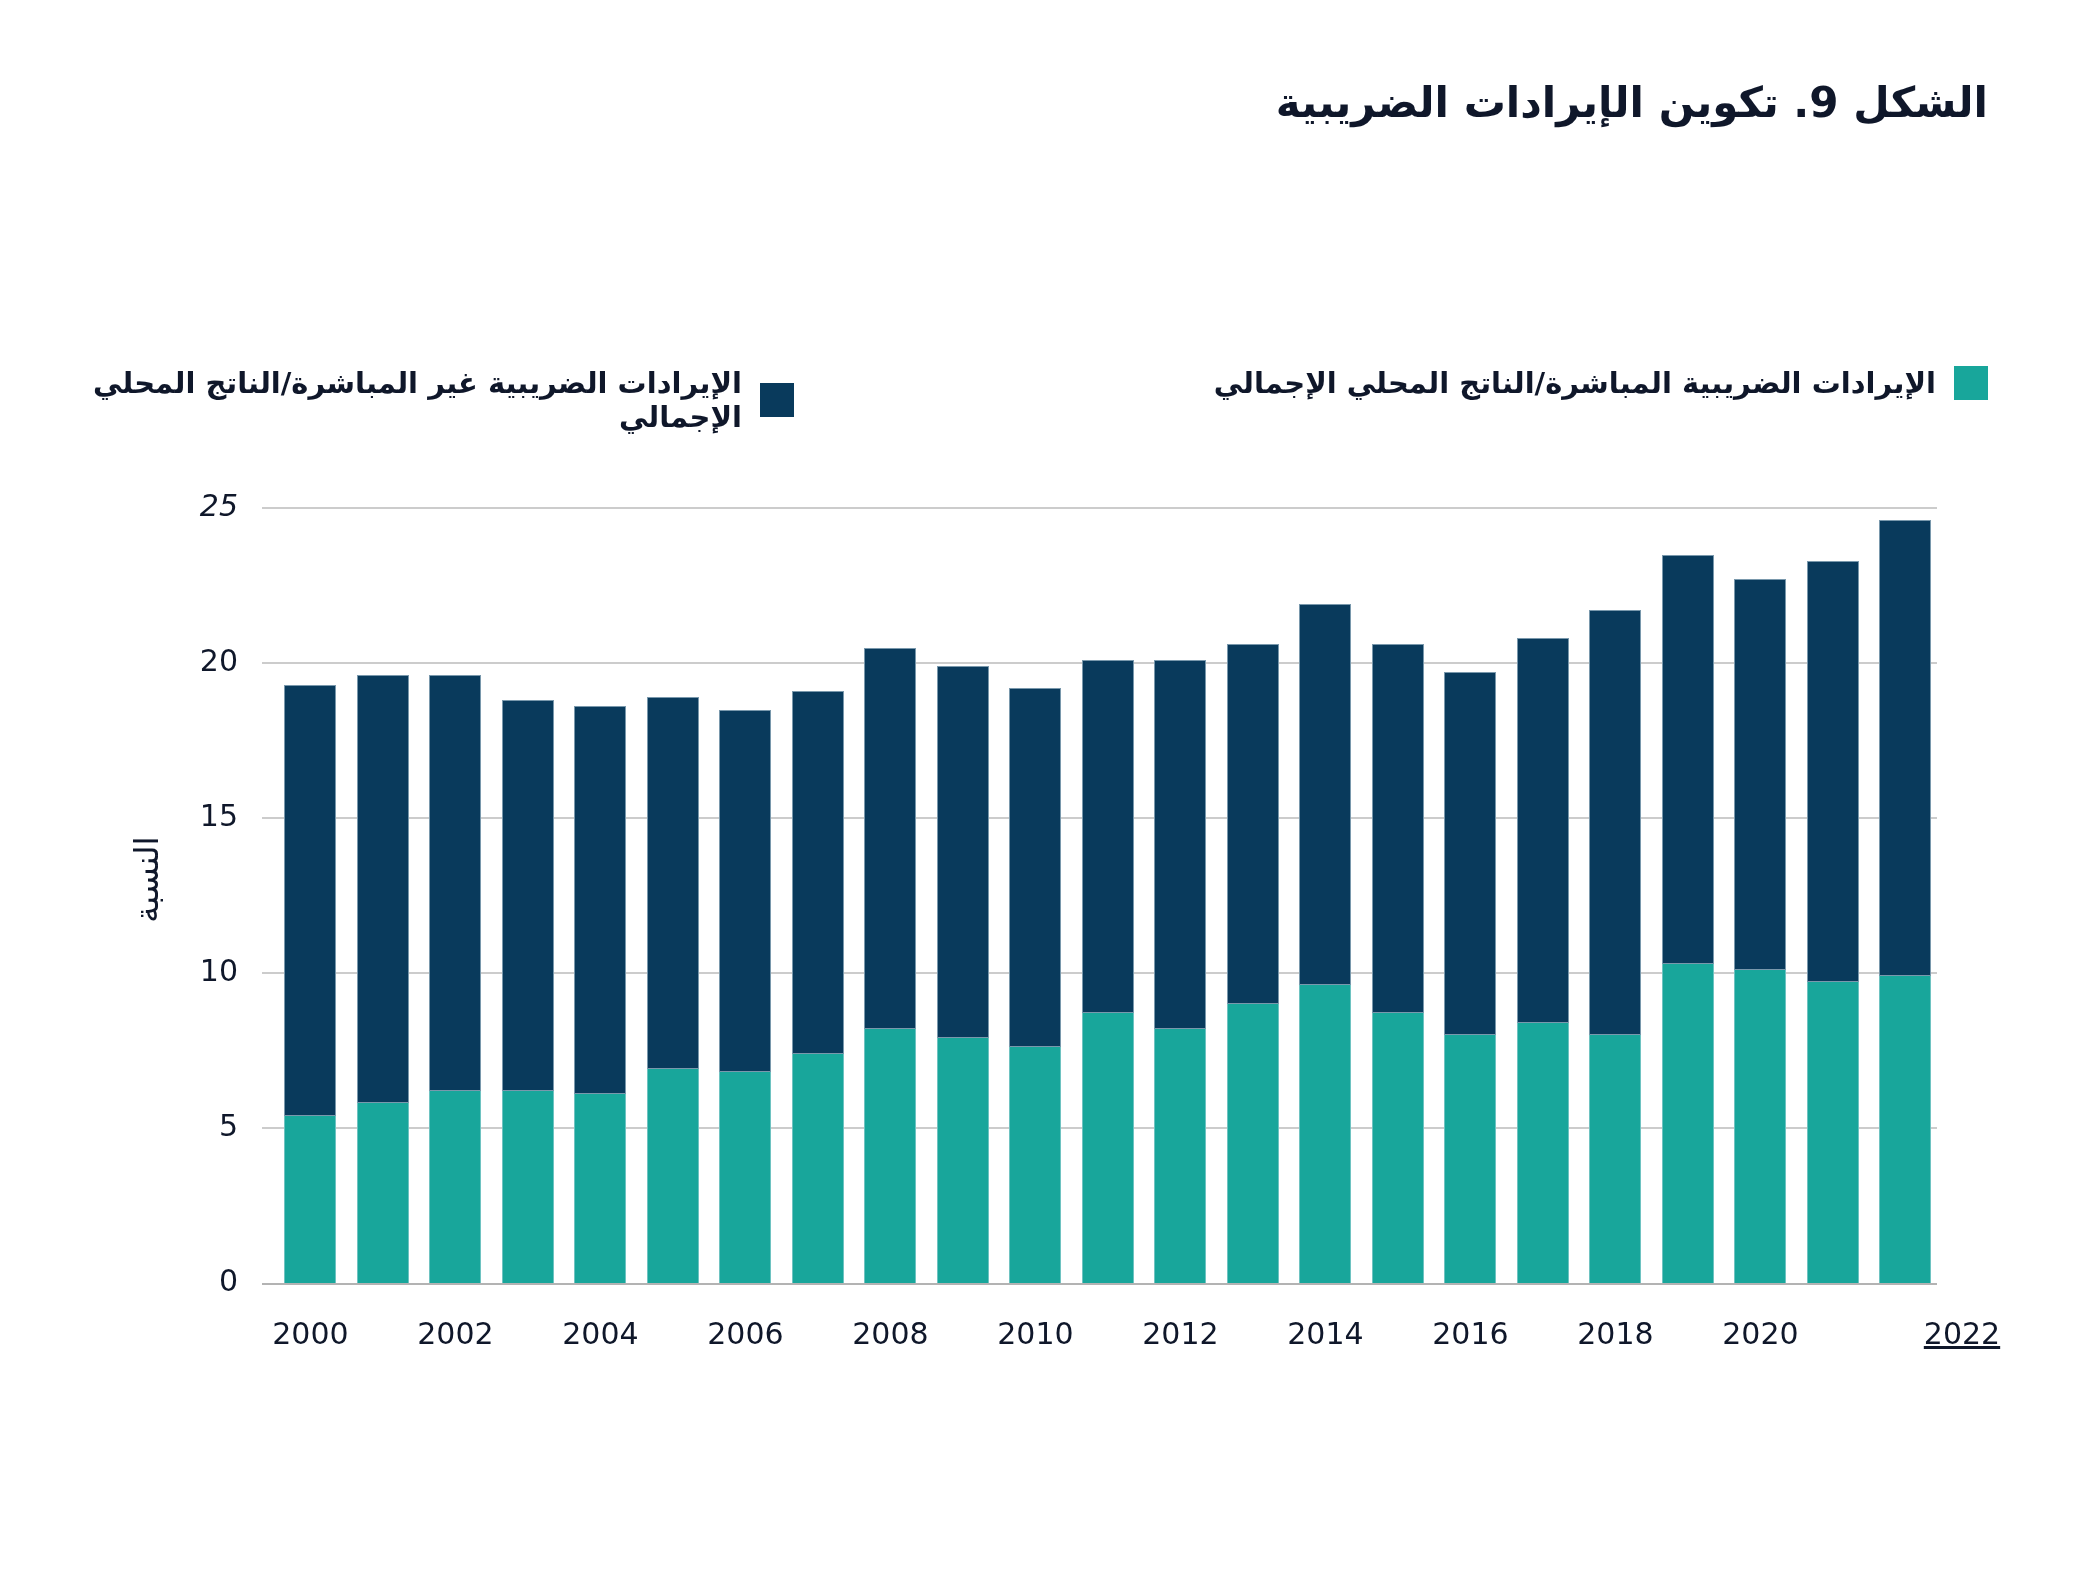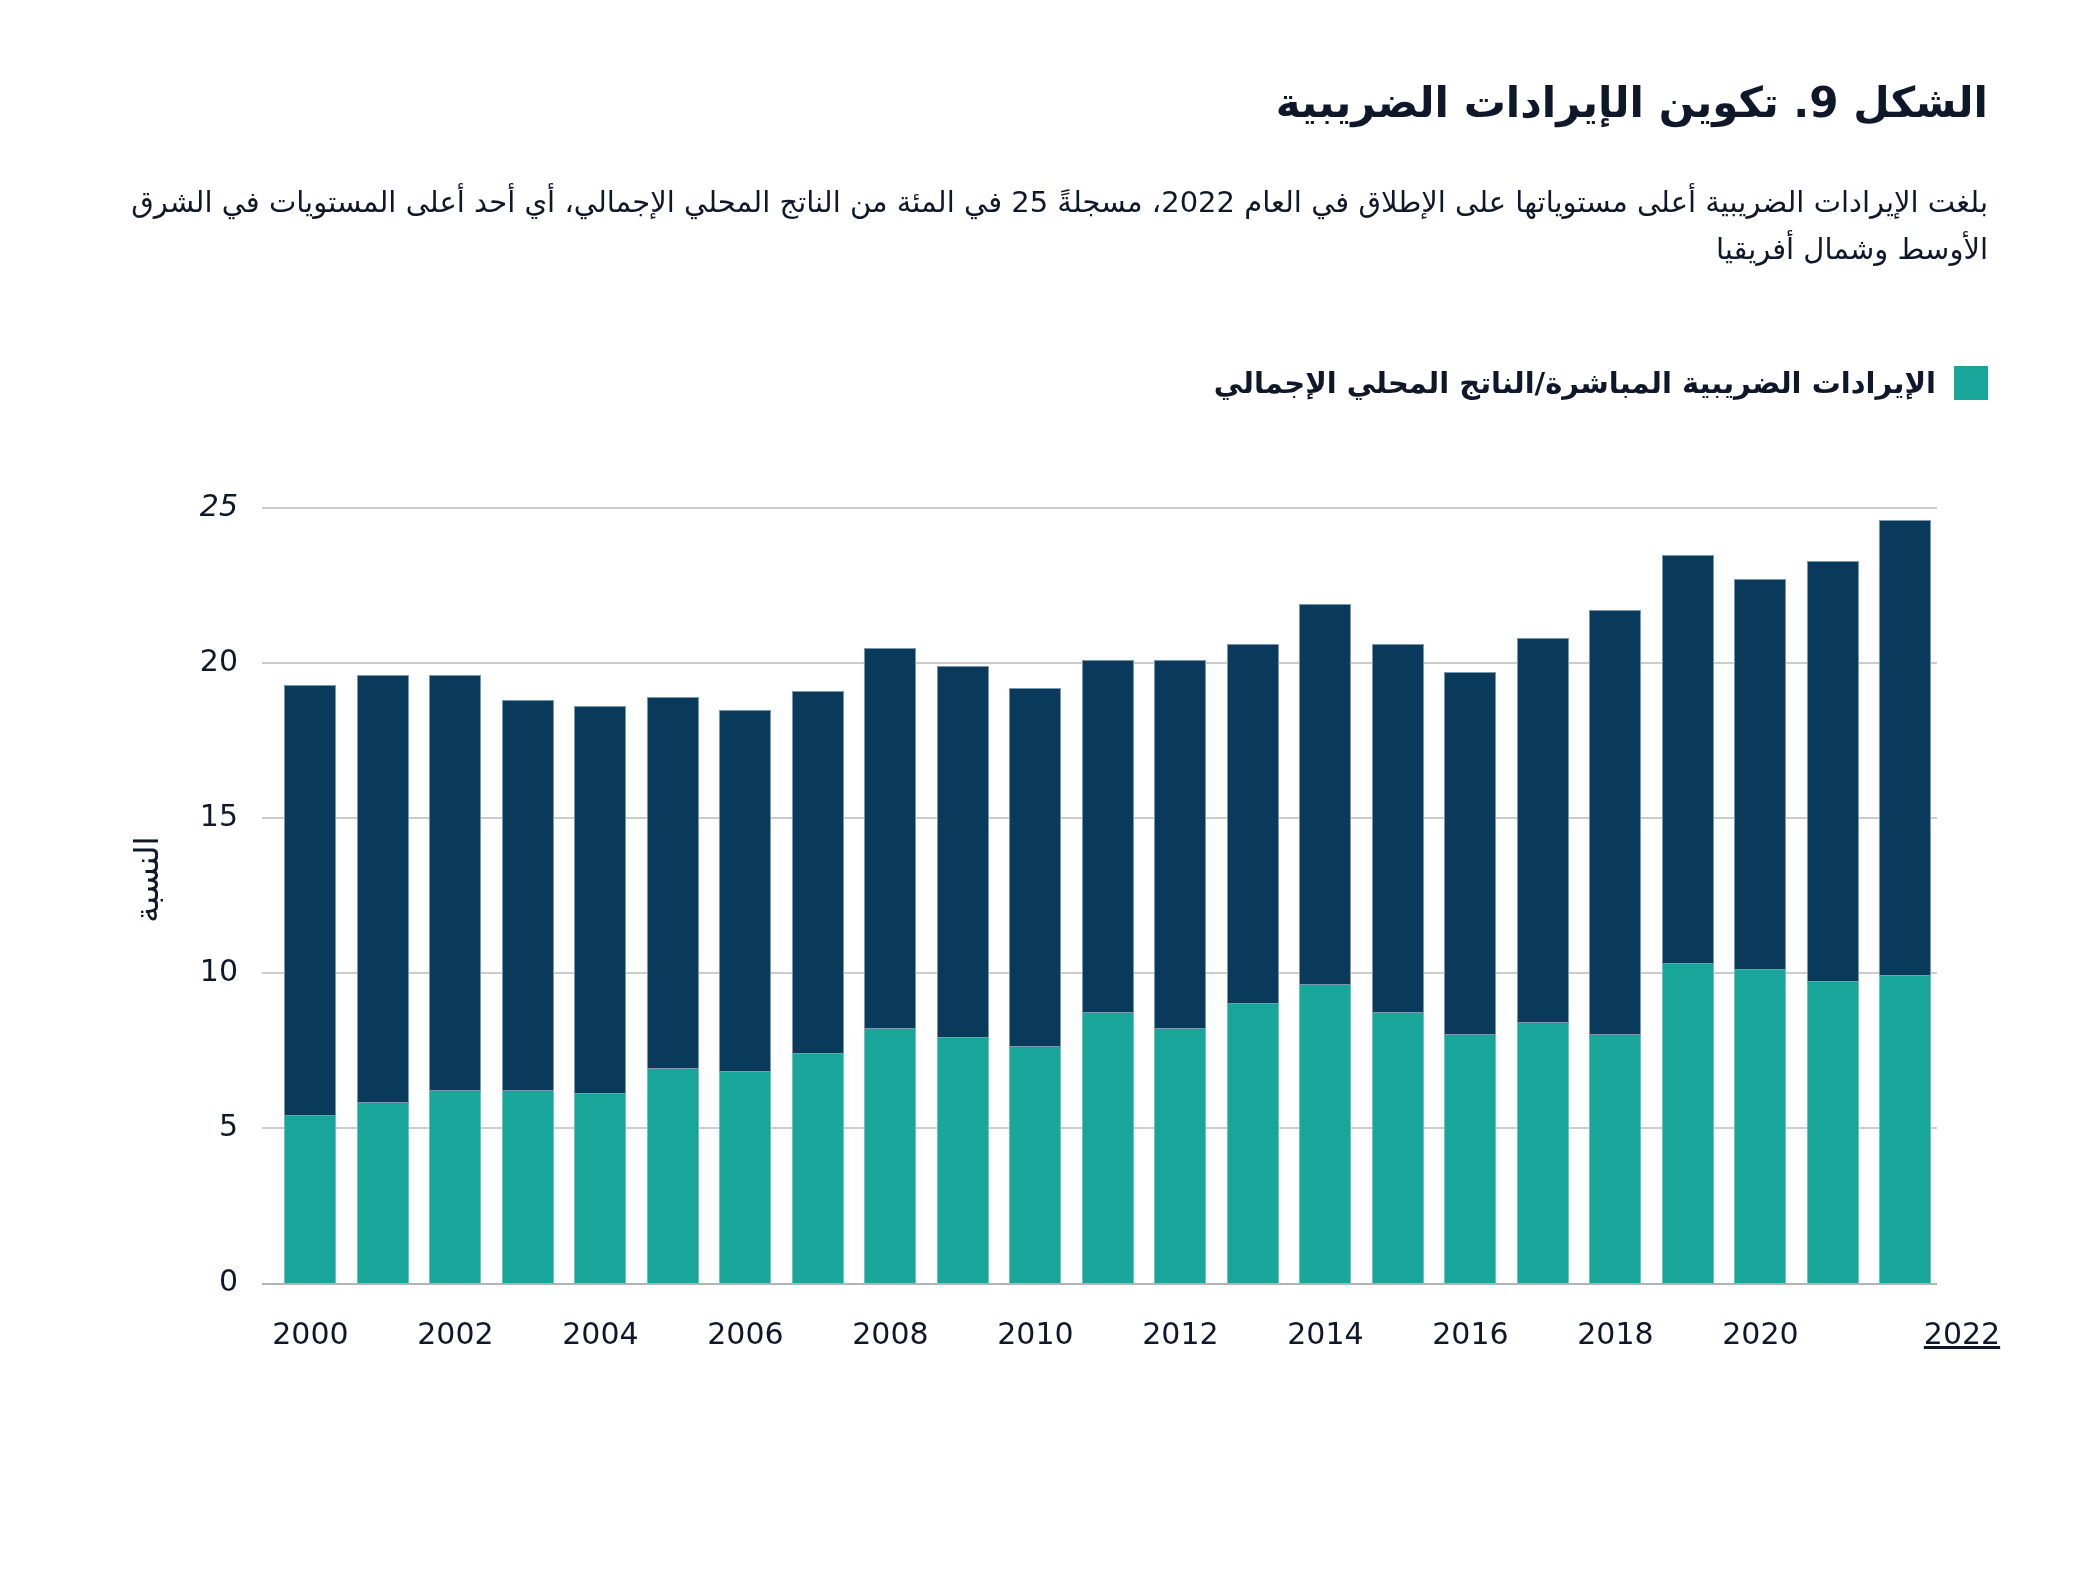--- a/index.html
+++ b/index.html
@@ -24,27 +24,30 @@
   .seg.direct{box-shadow:inset 1px 0 0 0 rgba(214,230,239,0.45), inset -1px 0 0 0 rgba(214,230,239,0.45);}
   #source{top:1466px;right:96px;font-size:31px;text-align:right;}
 </style>
 </head>
 <body>
 
 <div id="page">
 
   <h1 id="title" class="abs">الشكل 9. تكوين الإيرادات الضريبية</h1>
 
-  <p id="subtitle" class="abs">بلغت الإيرادات الضريبية أعلى مستوياتها على الإطلاق في العام 2022، مسجلةً 25 في المئة من الناتج المحلي الإجمالي، أي أحد أعلى المستويات في الشرق الأوسط وشمال أفريقيا</p>
 
   <div id="legend-direct" class="abs legend-entry">
     <span class="swatch" style="background: rgb(24, 166, 155);"></span>
     <span>الإيرادات الضريبية المباشرة/الناتج المحلي الإجمالي</span>
   </div>
 
+  <div id="legend-indirect" class="abs legend-entry">
+    <span class="swatch" style="background: rgb(9, 58, 92);"></span>
+    <span>الإيرادات الضريبية غير المباشرة/الناتج المحلي الإجمالي</span>
+  </div>
 
   <div id="ylabel" class="abs">النسبة</div>
 
   <div id="plot" class="abs">
       <div class="gridline" style="top: 619px;"></div>
       <div class="gridline" style="top: 464px;"></div>
       <div class="gridline" style="top: 309px;"></div>
       <div class="gridline" style="top: 154px;"></div>
       <div class="gridline" style="top: -1px;"></div>
       <div class="seg direct" style="left: 22.4px; width: 52px; bottom: 0px; height: 167.4px; background: rgb(24, 166, 155);"></div>

